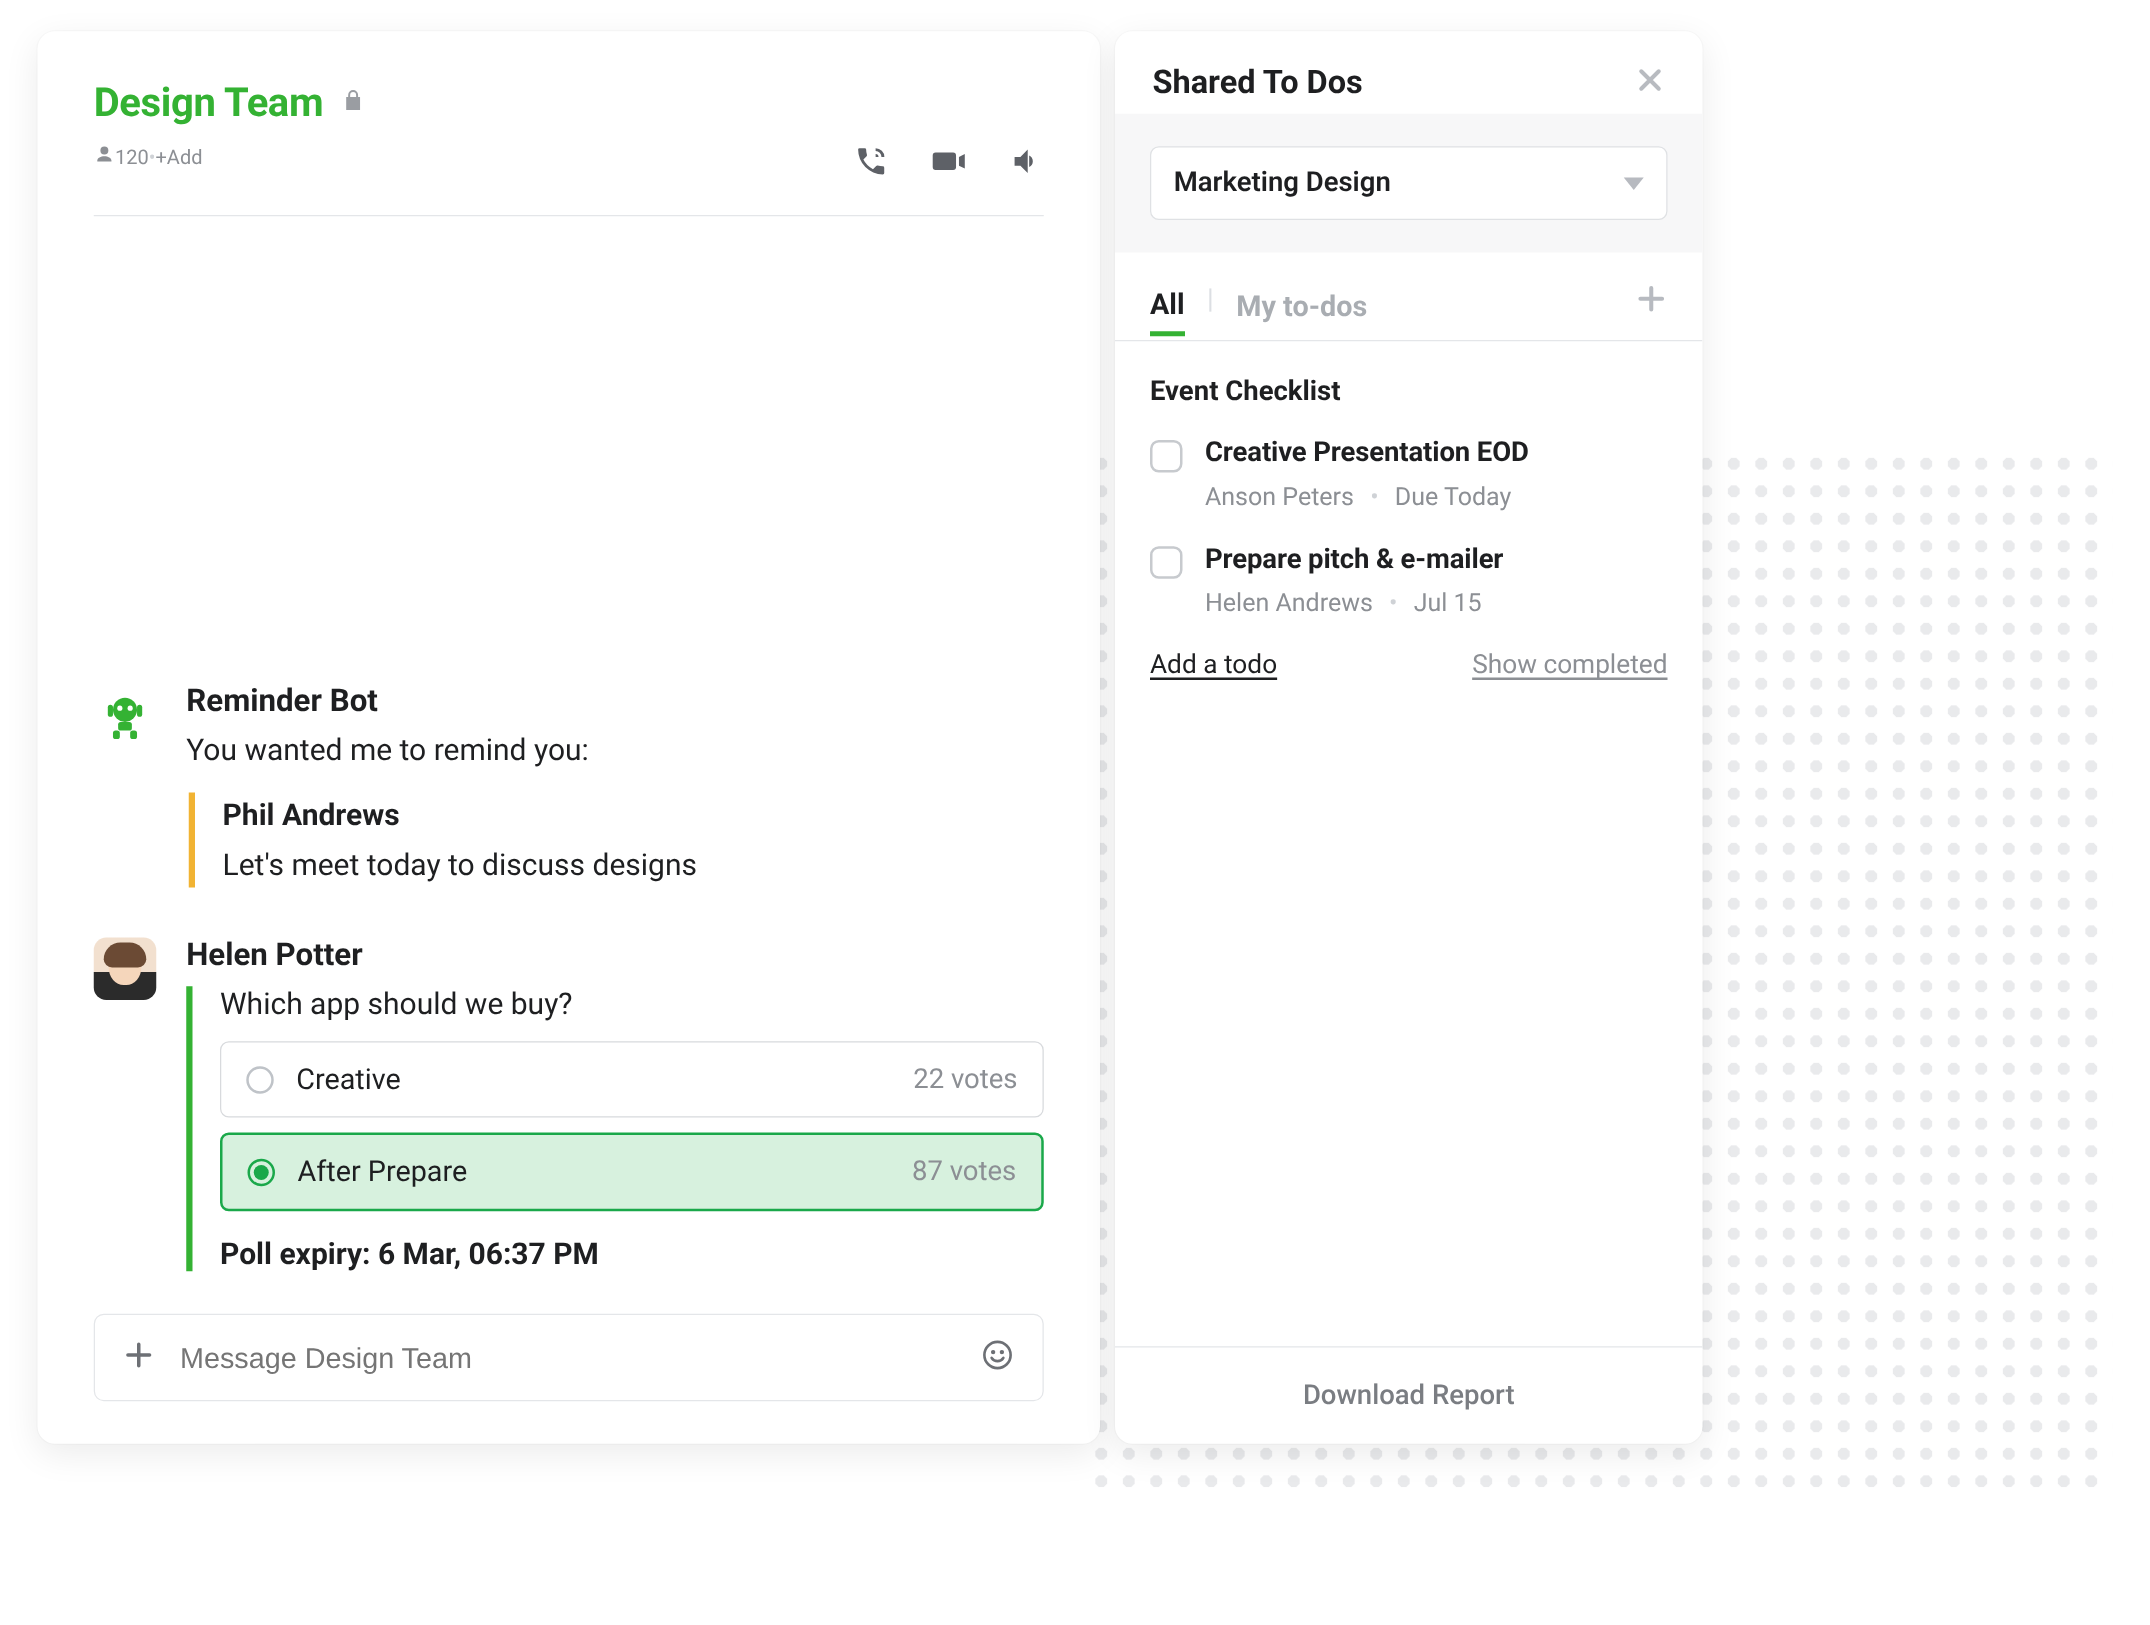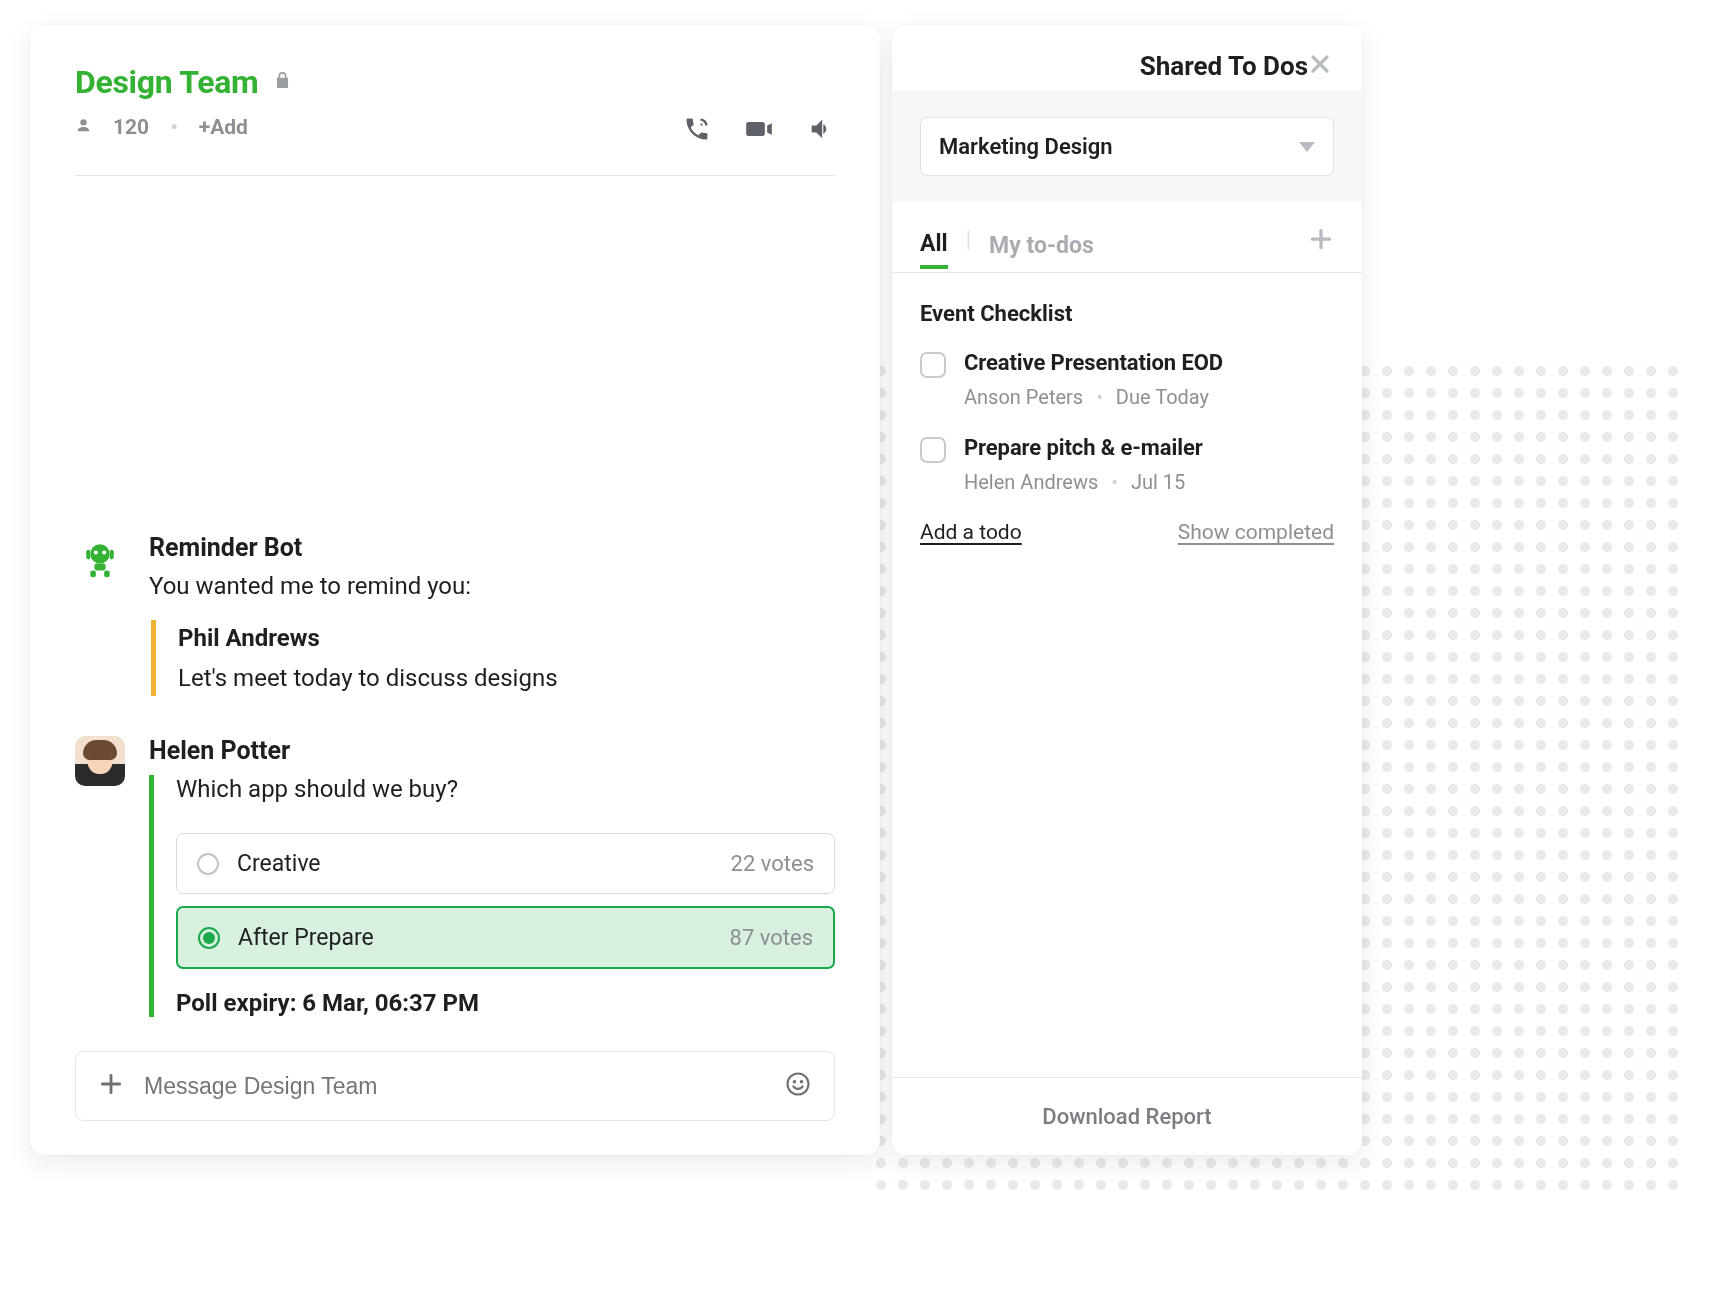--- a/index.html
+++ b/index.html
@@ -53,22 +53,22 @@
   .chat-title-row{
     display:flex;align-items:center;gap:14px;
   }
   .chat-title{
     font-size:32px;font-weight:700;color:var(--green);
     letter-spacing:-.3px;
   }
   .lock-icon svg{width:19px;height:22px;fill:#9a9da2;}
   .chat-sub{
     margin-top:14px;
-    display:flex;align-items:center;gap:21px;
-    color:var(--muted);font-size:21px;font-weight:bold;
+    display:flex;align-items:center;gap:0;
+    color:var(--muted);font-size:16px;
   }
   .chat-sub .person-icon svg{width:17px;height:17px;fill:#8c8f94;}
   .chat-sub .dot{color:#cfd2d6;}
   .add-link{color:var(--muted);cursor:pointer;}
   .header-actions{
     position:absolute;right:45px;top:90px;
     display:flex;gap:34px;align-items:center;
     color:#5f6267;
   }
   .header-actions .ic svg{width:28px;height:28px;fill:#5e6167;}
@@ -108,21 +108,21 @@
     margin-left:2px;
   }
   .quote .q-name{font-size:24px;font-weight:700;margin-bottom:12px;}
   .quote .q-text{font-size:24px;}
 
   .poll{
     border-left:5px solid var(--green);
     padding-left:22px;
     margin-top:4px;
   }
-  .poll-q{font-size:24px;margin-bottom:30px;}
+  .poll-q{font-size:24px;margin-bottom:16px;}
   .poll-option{
     display:flex;align-items:center;justify-content:space-between;
     border:1.5px solid #d8dadd;border-radius:7px;
     padding:16px 20px;
     font-size:23px;
     margin-bottom:12px;
     cursor:pointer;
   }
   .poll-option .left{display:flex;align-items:center;gap:18px;}
   .radio{
@@ -160,21 +160,21 @@
     width:470px;
     height:1130px;
     background:var(--panel);
     border-radius:14px;
     box-shadow:0 8px 28px rgba(0,0,0,.08), 0 0 0 1px rgba(0,0,0,.02);
     z-index:2;
     display:flex;flex-direction:column;
     overflow:hidden;
   }
   .todos-hdr{
-    display:flex;align-items:center;justify-content:flex-end;
+    display:flex;align-items:center;justify-content:space-between;
     padding:26px 30px 10px 30px;
   }
   .todos-title{font-size:26px;font-weight:700;}
   .close-x svg{width:24px;height:24px;stroke:#b8bbc0;stroke-width:3.2;}
   .selector-wrap{
     background:var(--header-gray);
     padding:26px 28px;
   }
   .selector{
     background:#fff;border:1.5px solid #dfe1e4;border-radius:7px;

